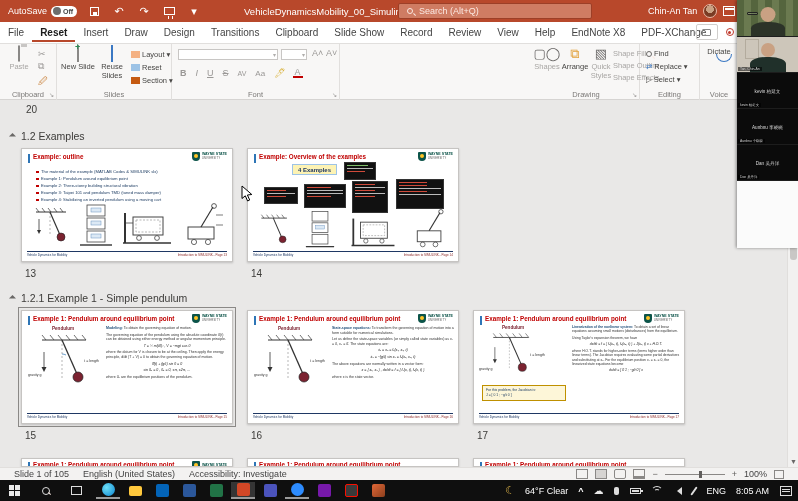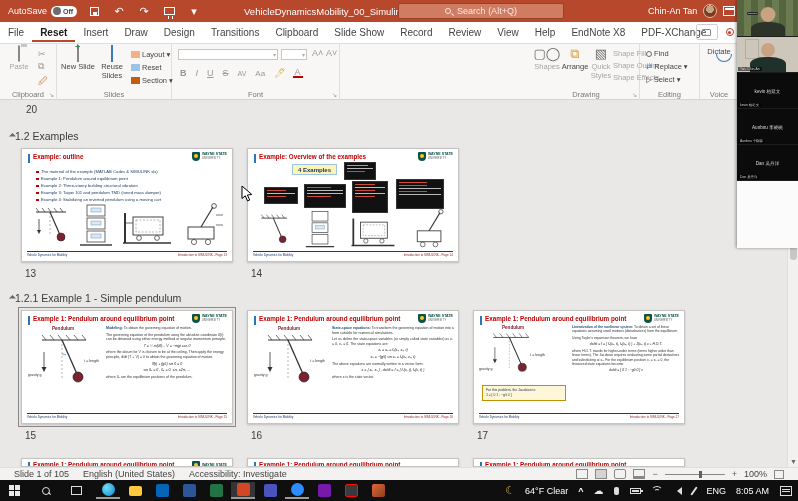--- a/index.html
+++ b/index.html
@@ -11,21 +11,21 @@
   .autosave{display:flex;align-items:center;gap:4px;margin-left:8px;font-size:9px;}
   .as-pill{width:26px;height:11px;background:#fff;border-radius:6px;display:flex;align-items:center;padding:0 2px;gap:2px;}
   .as-dot{width:8px;height:8px;border-radius:50%;background:#6d6d6d;}
   .as-off{font-size:7px;color:#444;font-weight:bold;}
   .qa-icn{width:16px;height:14px;margin-left:9px;display:flex;align-items:center;justify-content:center;font-size:11px;color:#fff;}
   .floppy{width:9px;height:9px;border:1px solid #fff;position:relative;}
   .floppy::after{content:"";position:absolute;left:2px;top:4px;width:4px;height:4px;background:#fff;}
   .monitor{width:11px;height:8px;border:1px solid #fff;position:relative;}
   .monitor::after{content:"";position:absolute;left:3px;top:8px;width:3px;height:3px;border-left:1px solid #fff;border-right:1px solid #fff;}
   .tb-title{font-size:9.5px;margin-left:42px;white-space:nowrap;display:flex;align-items:center;gap:4px;}
-  .searchbox{position:absolute;left:398px;top:3px;width:166px;height:16px;background:#d0structural;justify-content:center;}
+  .searchbox{position:absolute;left:398px;top:3px;width:194px;height:16px;background:#d0structural;}
   .searchbox{background:#cf7c63;border:1px solid #9c3f27;border-radius:2px;display:flex;align-items:center;gap:6px;padding:0 8px;font-size:9px;color:#fbe9e2;}
   .mag{width:6px;height:6px;border:1.2px solid #fbe9e2;border-radius:50%;position:relative;flex:0 0 auto;}
   .mag::after{content:"";position:absolute;left:5px;top:5px;width:3px;height:1.2px;background:#fbe9e2;transform:rotate(45deg);}
   .tb-user{position:absolute;left:648px;top:0;height:22px;display:flex;align-items:center;gap:6px;font-size:9px;}
   .avatar{width:14px;height:14px;border-radius:50%;background:radial-gradient(circle at 50% 35%,#caa183 0 38%,#7a3b23 40% 100%);border:1px solid #e8b9a6;}
   .ribdisp{width:12px;height:10px;border:1px solid #fff;position:relative;}
   .ribdisp::after{content:"";position:absolute;left:1px;top:1px;width:9px;height:2px;background:#fff;}
 
   
   .tabrow{position:absolute;left:0;top:22px;width:798px;height:22px;background:#fff;display:flex;align-items:center;border-bottom:1px solid #e1dfdd;}
@@ -54,21 +54,21 @@
   .clipb{width:12px;height:15px;border:1px solid #8a8886;border-radius:1px;position:relative;background:#fff;}
   .clipb::after{content:"";position:absolute;left:2px;top:-2px;width:6px;height:3px;background:#c8c6c4;}
   .slide-icn{width:15px;height:11px;border:1px solid #8a8886;background:#fff;position:relative;}
   .plus{position:absolute;left:-3px;top:-4px;color:#2e8b57;font-size:9px;font-weight:bold;}
   .micb{width:8px;height:12px;background:#3b78c3;border-radius:4px;position:relative;margin:0 auto;}
   .micb::after{content:"";position:absolute;left:-3px;top:7px;width:14px;height:7px;border:1.5px solid #3b78c3;border-top:none;border-radius:0 0 8px 8px;}
 
   
   .workspace{position:absolute;left:0;top:100px;width:798px;height:367px;background:#e9e8e7;overflow:hidden;}
   .numlbl{position:absolute;font-size:10px;color:#3c3b39;}
-  .sect{position:absolute;font-size:10.5px;color:#3c3b39;display:flex;align-items:center;}
+  .sect{position:absolute;font-size:10.5px;color:#3c3b39;display:flex;align-items:center;gap:6px;}
   .tri{width:0;height:0;border-left:5px solid transparent;border-top:5px solid #6a6867;transform:rotate(-45deg);}
   .thumb{position:absolute;width:212px;height:114px;background:#fff;border:1px solid #c6c4c2;box-shadow:0 1px 2px rgba(0,0,0,.18);overflow:hidden;}
   .thumb.sel{outline:1.5px solid #8a8886;outline-offset:2px;}
   .acc{position:absolute;left:6px;top:5px;width:2px;height:9px;background:#2e75b6;}
   .stitle{position:absolute;left:11px;top:4px;font-size:6.3px;font-weight:bold;color:#c00000;white-space:nowrap;}
   .wsu{position:absolute;right:5px;top:3px;display:flex;align-items:center;gap:2px;}
   .wsu .shield{width:8px;height:9px;background:#0c5449;border-radius:1px 1px 4px 4px;position:relative;}
   .wsu .shield::after{content:"";position:absolute;left:2px;top:2px;width:4px;height:4px;background:#ffc425;border-radius:50%;}
   .wsu .wtxt{font-size:3.6px;color:#0c5449;font-weight:bold;line-height:1.1;}
   .wsu .wtxt .sub{font-size:2.6px;color:#4a4a4a;font-weight:normal;letter-spacing:.3px;}

